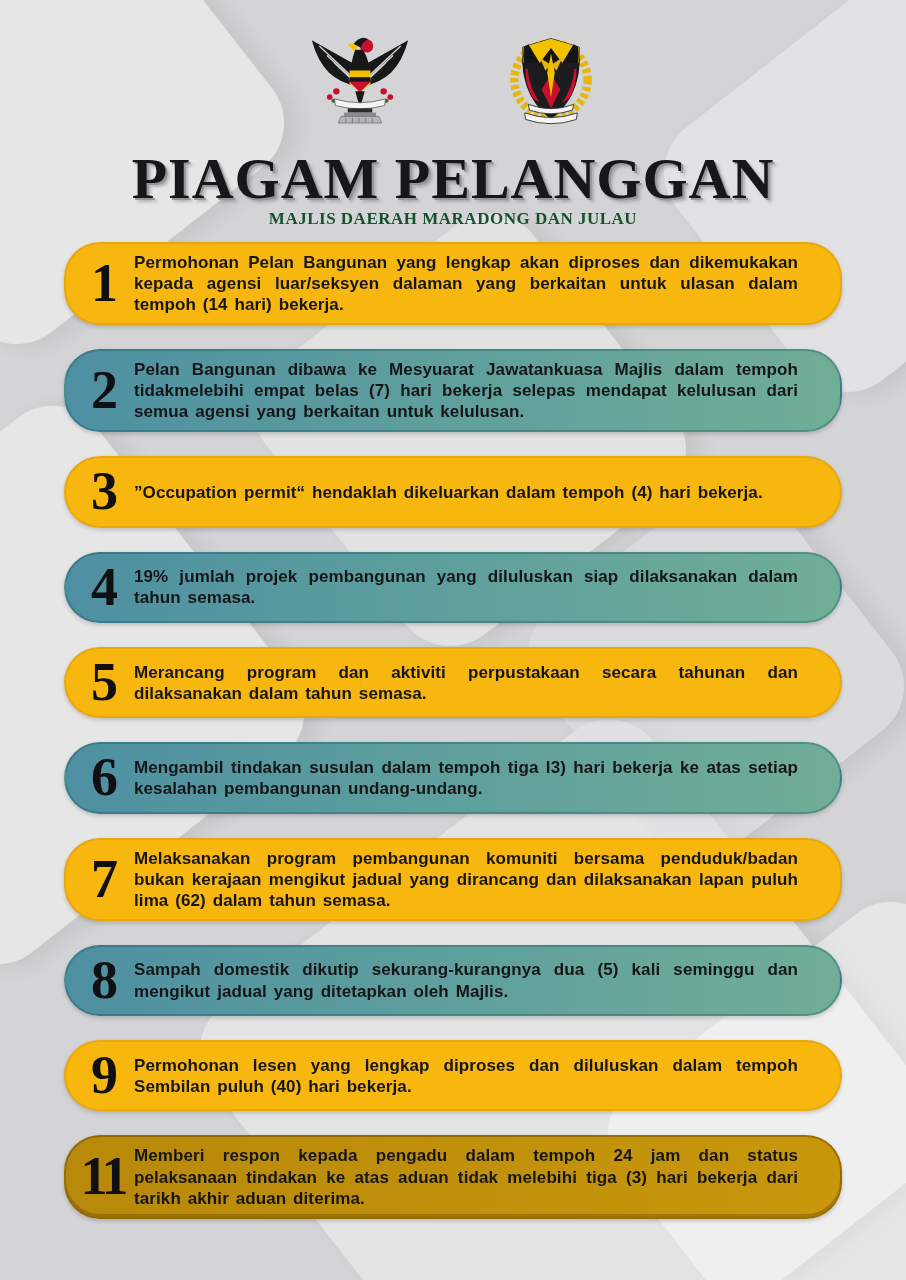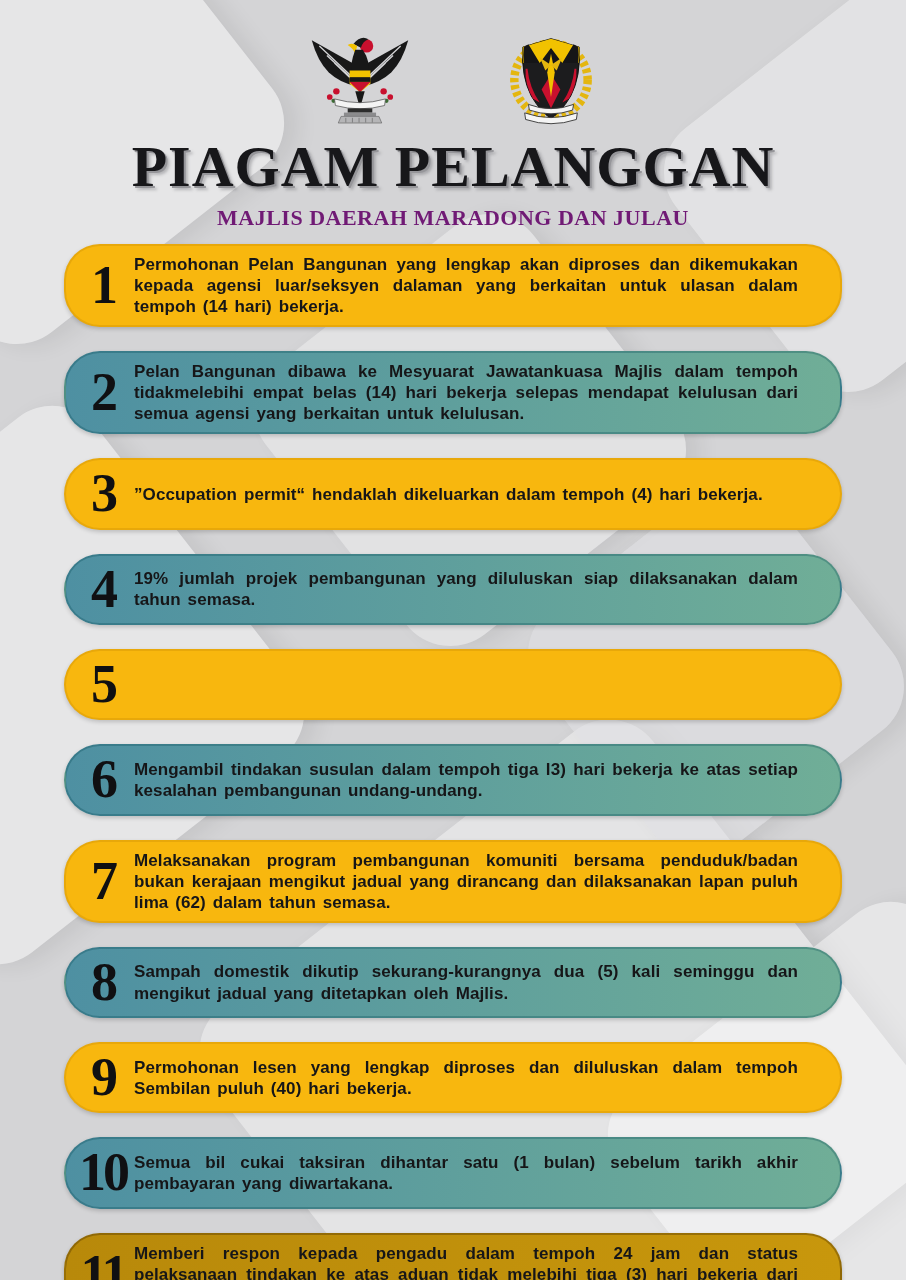--- a/index.html
+++ b/index.html
@@ -38,36 +38,36 @@
   .logos {
     display: flex;
     justify-content: center;
     align-items: flex-start;
     gap: 92px;
     height: 102px;
   }
   .logo { display: block; }
 
   h1.title {
-    margin-top: 6px;
+    margin-top: 18px;
     font-family: "Liberation Serif", serif;
     font-weight: 700;
     font-size: 58px;
     line-height: 1.0;
     letter-spacing: 1px;
     color: #17171a;
     text-shadow: 2px 2px 0 #96969a, 4px 4px 3px rgba(90,90,95,0.35);
   }
   h2.subtitle {
-    margin-top: 9px;
+    margin-top: 1px;
     font-family: "Liberation Serif", serif;
     font-weight: 700;
-    font-size: 22px;
+    font-size: 17px;
     letter-spacing: 0.5px;
-    color: #701a75;
+    color: #14532d;
   }
 
   main.list { margin: 13px 64px 0 64px; }
 
   .pill {
     position: relative;
     display: flex;
     align-items: center;
     min-height: 64px;
     border-radius: 36px;
@@ -185,35 +185,36 @@
 
     <main class="list">
 
         <section class="pill yellow" style="background: rgb(248, 183, 14);">
           <span class="num">1</span>
           <p class="txt">Permohonan Pelan Bangunan yang lengkap akan diproses dan dikemukakan kepada agensi luar/seksyen dalaman yang berkaitan untuk ulasan dalam tempoh (14 hari) bekerja.</p>
         </section>
 
         <section class="pill teal" style="background: linear-gradient(90deg, rgb(78, 144, 162), rgb(112, 174, 151));">
           <span class="num">2</span>
-          <p class="txt">Pelan Bangunan dibawa ke Mesyuarat Jawatankuasa Majlis dalam tempoh tidakmelebihi empat belas (14) hari bekerja selepas mendapat kelulusan dari semua agensi yang berkaitan untuk kelulusan.</p>
+          <p class="txt">Pelan Bangunan dibawa ke Mesyuarat Jawatankuasa Majlis dalam tempoh tidakmelebihi empat belas (7) hari bekerja selepas mendapat kelulusan dari semua agensi yang berkaitan untuk kelulusan.</p>
         </section>
 
         <section class="pill yellow" style="background: rgb(248, 183, 14);">
           <span class="num">3</span>
           <p class="txt">”Occupation permit“ hendaklah dikeluarkan dalam tempoh (4) hari bekerja.</p>
         </section>
 
         <section class="pill teal" style="background: linear-gradient(90deg, rgb(78, 144, 162), rgb(112, 174, 151));">
           <span class="num">4</span>
           <p class="txt">19% jumlah projek pembangunan yang diluluskan siap dilaksanakan dalam tahun semasa.</p>
         </section>
 
         <section class="pill yellow" style="background: rgb(248, 183, 14);">
           <span class="num">5</span>
+          <p class="txt">Merancang program dan aktiviti perpustakaan secara tahunan dan dilaksanakan dalam tahun semasa.</p>
         </section>
 
         <section class="pill teal" style="background: linear-gradient(90deg, rgb(78, 144, 162), rgb(112, 174, 151));">
           <span class="num">6</span>
           <p class="txt">Mengambil tindakan susulan dalam tempoh tiga l3) hari bekerja ke atas setiap kesalahan pembangunan undang-undang.</p>
         </section>
 
         <section class="pill yellow" style="background: rgb(248, 183, 14);">
           <span class="num">7</span>
           <p class="txt">Melaksanakan program pembangunan komuniti bersama penduduk/badan bukan kerajaan mengikut jadual yang dirancang dan dilaksanakan lapan puluh lima (62) dalam tahun semasa.</p>
@@ -222,24 +223,20 @@
         <section class="pill teal" style="background: linear-gradient(90deg, rgb(78, 144, 162), rgb(112, 174, 151));">
           <span class="num">8</span>
           <p class="txt">Sampah domestik dikutip sekurang-kurangnya dua (5) kali seminggu dan mengikut jadual yang ditetapkan oleh Majlis.</p>
         </section>
 
         <section class="pill yellow" style="background: rgb(248, 183, 14);">
           <span class="num">9</span>
           <p class="txt">Permohonan lesen yang lengkap diproses dan diluluskan dalam tempoh Sembilan puluh (40) hari bekerja.</p>
         </section>
 
-        <section class="pill teal" style="background: linear-gradient(90deg, rgb(78, 144, 162), rgb(112, 174, 151));">
-          <span class="num">10</span>
-          <p class="txt">Semua bil cukai taksiran dihantar satu (1 bulan) sebelum tarikh akhir pembayaran yang diwartakana.</p>
-        </section>
 
         <section class="pill gold" style="background: linear-gradient(90deg, rgb(184, 137, 10), rgb(200, 151, 12));">
           <span class="num">11</span>
           <p class="txt">Memberi respon kepada pengadu dalam tempoh 24 jam dan status pelaksanaan tindakan ke atas aduan tidak melebihi tiga (3) hari bekerja dari tarikh akhir aduan diterima.</p>
         </section>
       </main>
   </div>
 </div>
 
 </body></html>

